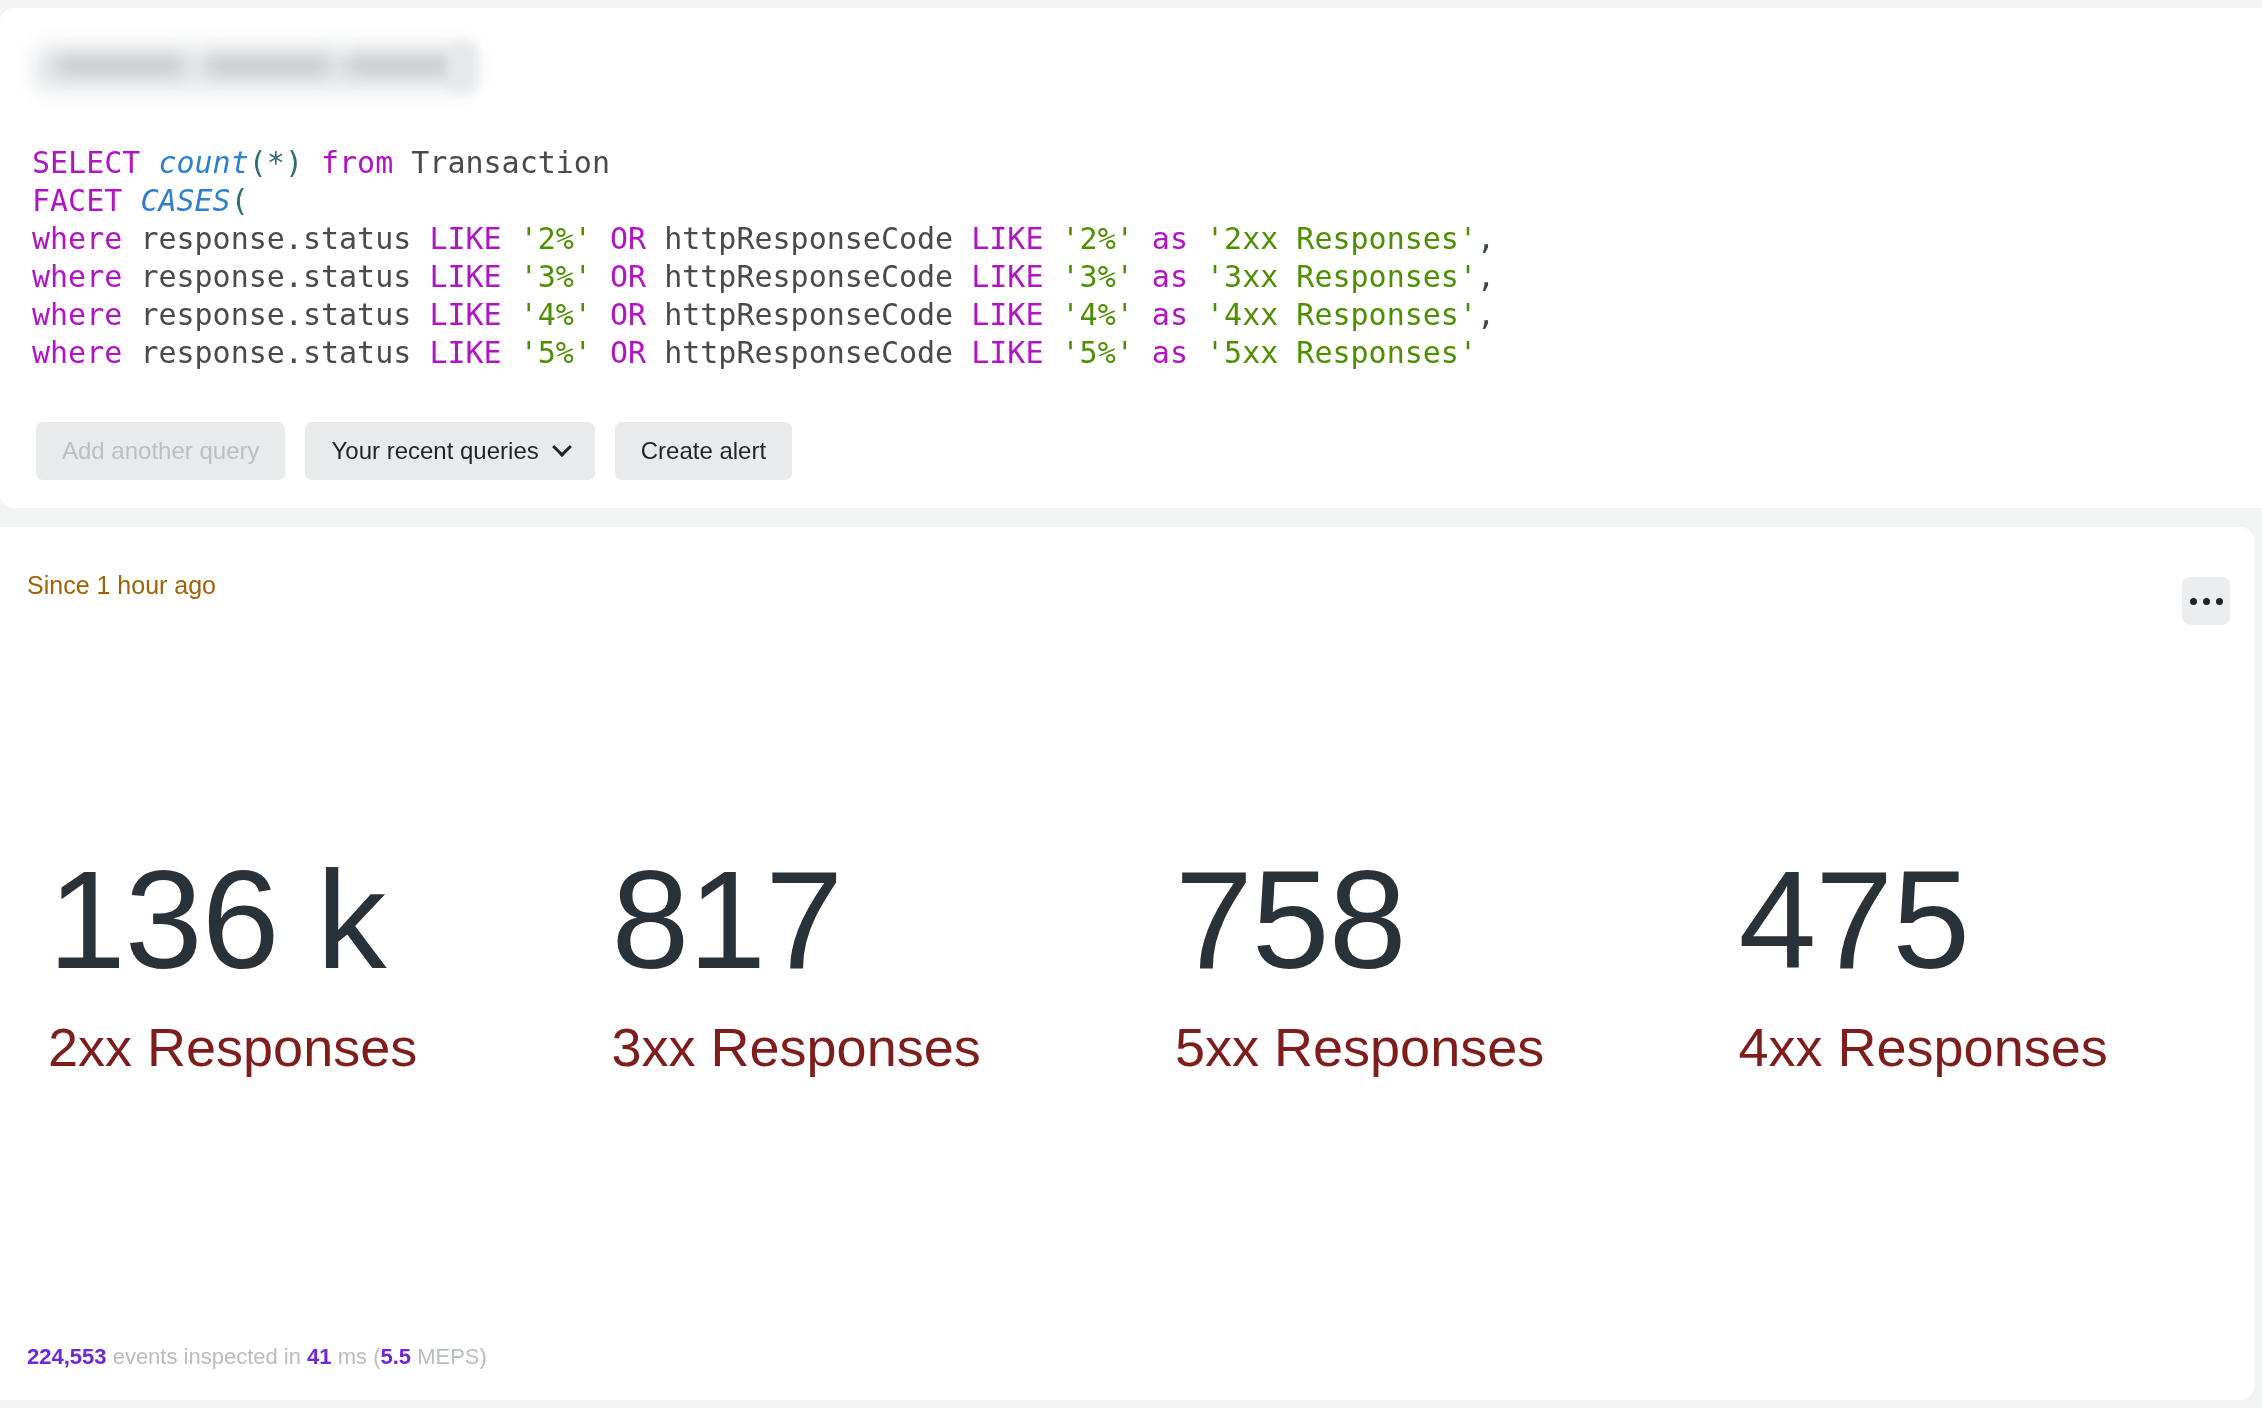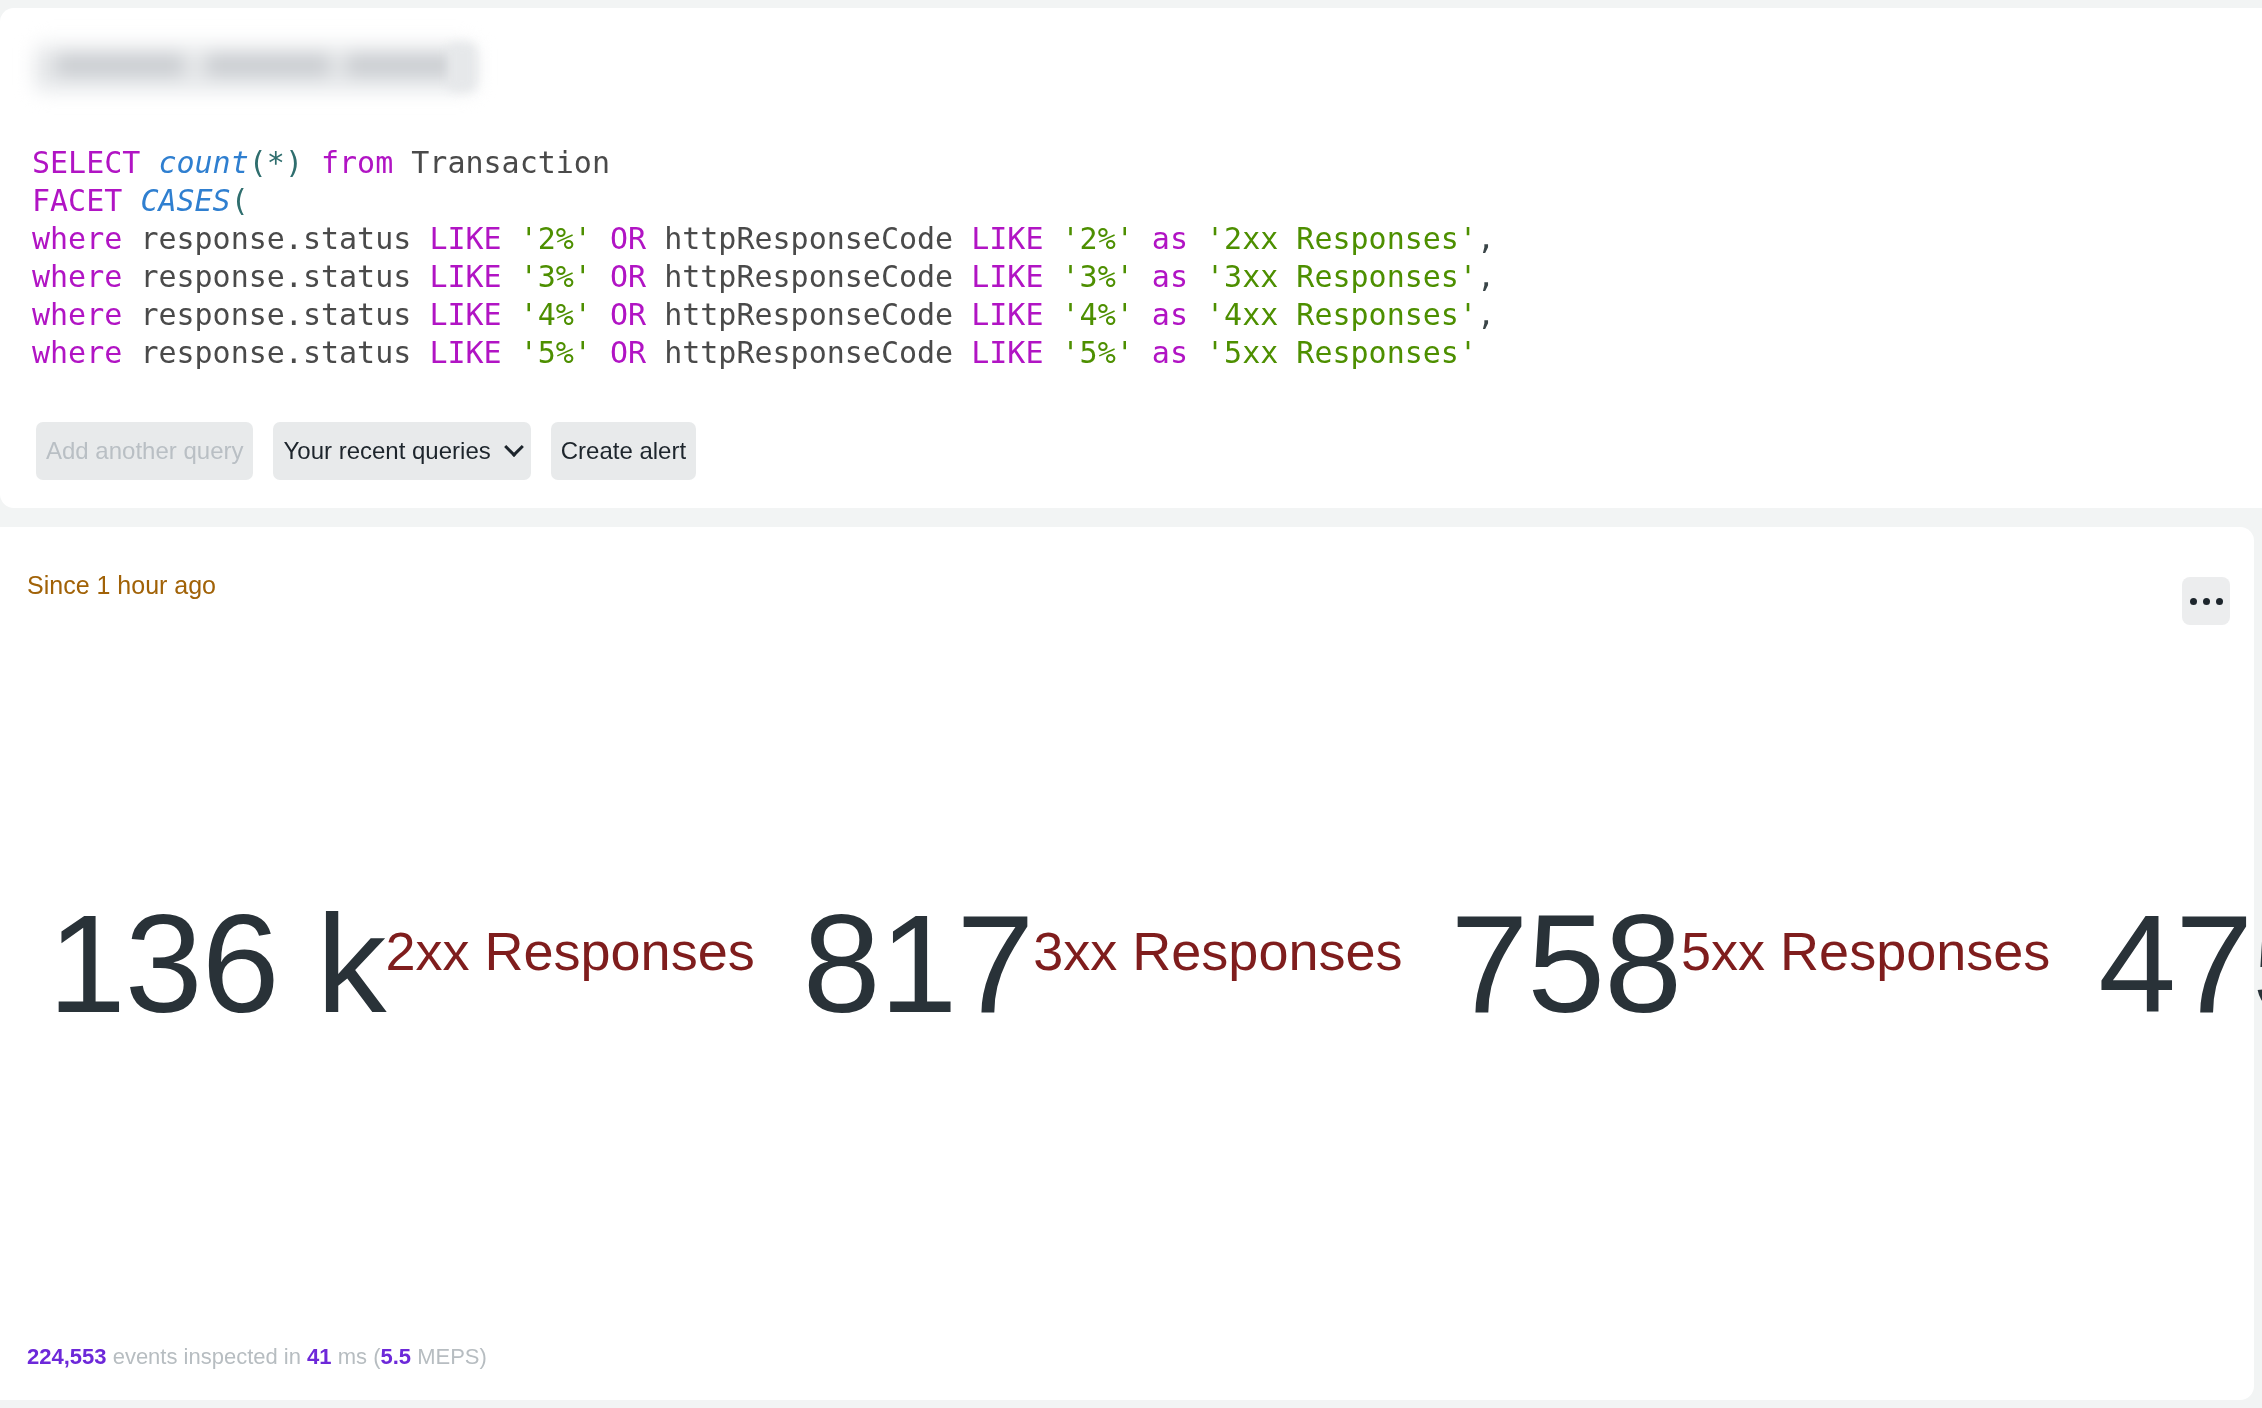--- a/index.html
+++ b/index.html
@@ -88,21 +88,21 @@
   .btn-row {
     position: absolute;
     left: 36px;
     top: 414px;
     display: flex;
     align-items: center;
     gap: 20px;
   }
   .btn {
     height: 58px;
-    padding: 0 10px;
+    padding: 0 26px;
     border: none;
     border-radius: 7px;
     background: #e8eaeb;
     color: #1d252c;
     font-family: "Liberation Sans", sans-serif;
     font-size: 24px;
     display: flex;
     align-items: center;
     gap: 16px;
     cursor: pointer;
@@ -166,21 +166,21 @@
     top: 0;
     width: 100%;
     height: 100%;
     display: flex;
     align-items: center;
   }
   .bb {
     flex: 1 1 0;
     padding-left: 48px;
     display: flex;
-    flex-direction: row;
+    flex-direction: column;
     justify-content: center;
   }
   .bb-value {
     font-size: 140px;
     line-height: 1.0;
     font-weight: 400;
     color: #293238;
     letter-spacing: -1px;
     white-space: nowrap;
   }

